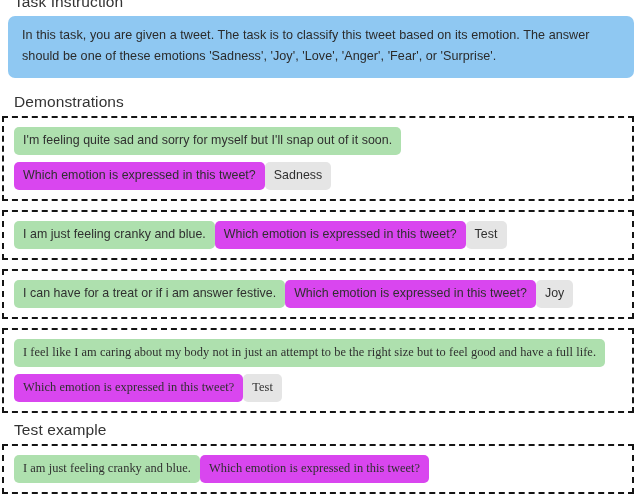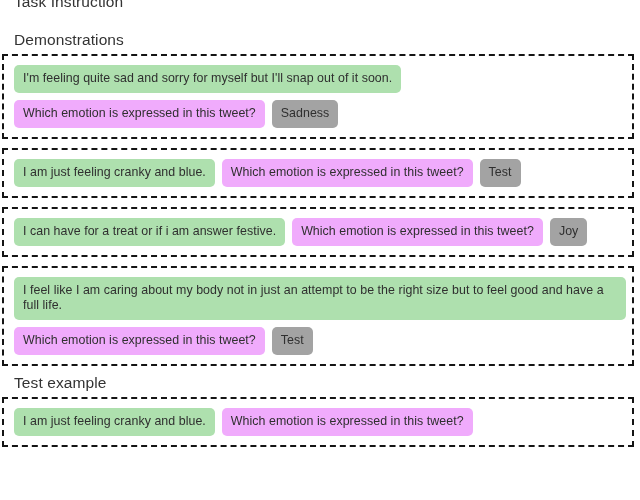--- a/index.html
+++ b/index.html
@@ -48,52 +48,55 @@
   .spacer-a { height: 14px; }
   .spacer-b { height: 7px; }
 
   .demo-box {
     margin: 0 6px 9px 2px;
     border: 2px dashed #141414;
     padding: 9px 6px 9px 10px;
     box-sizing: border-box;
     background: #ffffff;
   }
-  .demo-box.last { margin-bottom: 0; }
+  .demo-box.last { margin-bottom: 0; font-family: Liberation Serif, serif; }
 
   .chips {
     display: flex;
     flex-wrap: wrap;
     align-items: center;
-    gap: 7px 7px;
+    gap: 7px 0;
   }
 
   .chip {
     border-radius: 5px;
     font-size: 12.4px;
     line-height: 15px;
     color: #2f2f2f;
     padding: 6px 9px 7px 9px;
     box-sizing: border-box;
     white-space: nowrap;
     letter-spacing: 0.05px;
   }
   .chip.tweet    { background: #aee0ae; }
-  .chip.question { background: #f0abfc; }
-  .chip.answer   { background: #a3a3a3; }
+  .chip.question { background: #d946ef; }
+  .chip.answer   { background: #e5e5e5; }
 
   .chip.grow { flex: 0 1 auto; }
 </style>
 </head>
 <body>
 
 <div class="page">
 
   <h2 class="section-title">Task Instruction</h2>
 
+  <div class="instruction-box">
+    <div class="instruction-text">In this task, you are given a tweet. The task is to classify this tweet based on its emotion. The answer should be one of these emotions 'Sadness', 'Joy', 'Love', 'Anger', 'Fear', or 'Surprise'.</div>
+  </div>
 
   <div class="spacer-a"></div>
 
   <h2 class="section-title">Demonstrations</h2>
 
   <div class="demo-box">
     <div class="chips">
       <span class="chip tweet grow">I'm feeling quite sad and sorry for myself but I'll snap out of it soon.</span>
       <span class="chip question grow">Which emotion is expressed in this tweet?</span>
       <span class="chip answer">Sadness</span>

